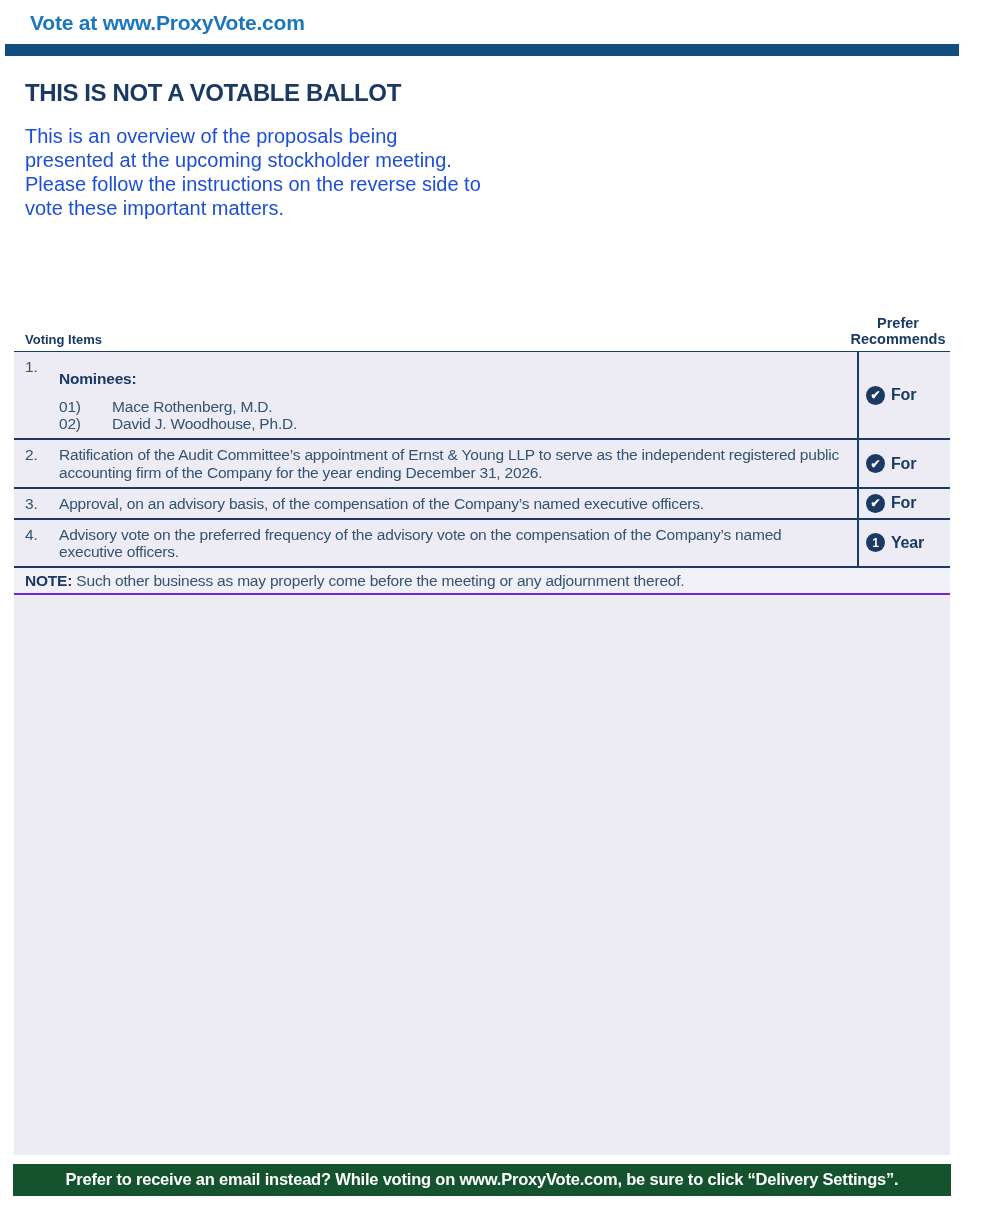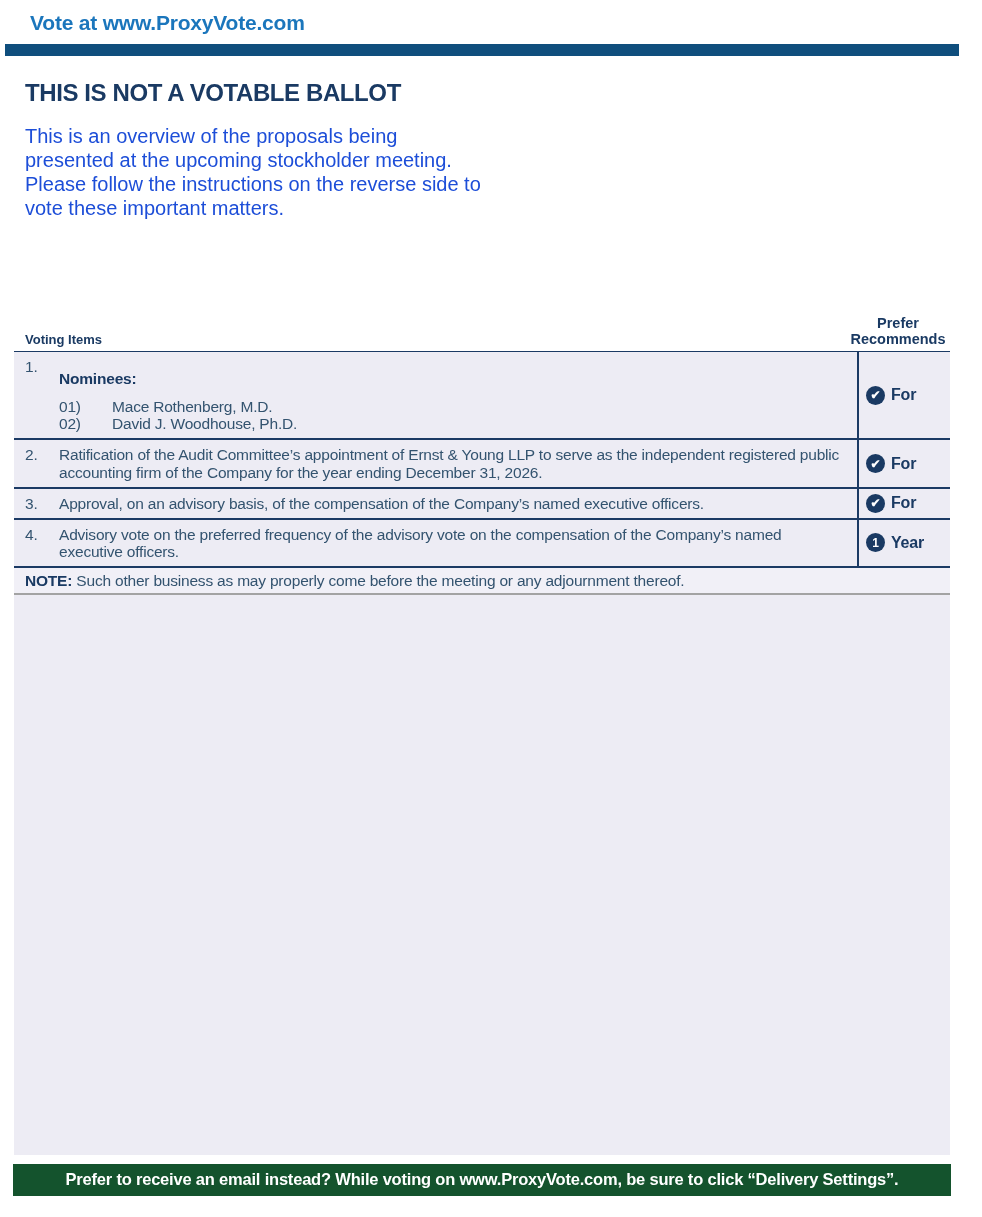--- a/index.html
+++ b/index.html
@@ -123,21 +123,21 @@
     margin: 12px 0 11px 0;
     font-weight: bold;
     color: #1A3A63;
   }
   .nominee-line { display: flex; }
   .nominee-num { flex: none; width: 53px; }
 
   
   .note-row {
     background: #F1F0F7;
-    border-bottom: 2px solid #a3a3a3;
+    border-bottom: 2px solid #6d28d9;
     padding: 4px 10px 4px 11px;
     font-size: 15.5px;
     line-height: 1.1;
     color: #33536F;
     letter-spacing: -0.2px;
   }
   .note-label { font-weight: bold; color: #1A3A63; }
 
   
   .table-filler {

